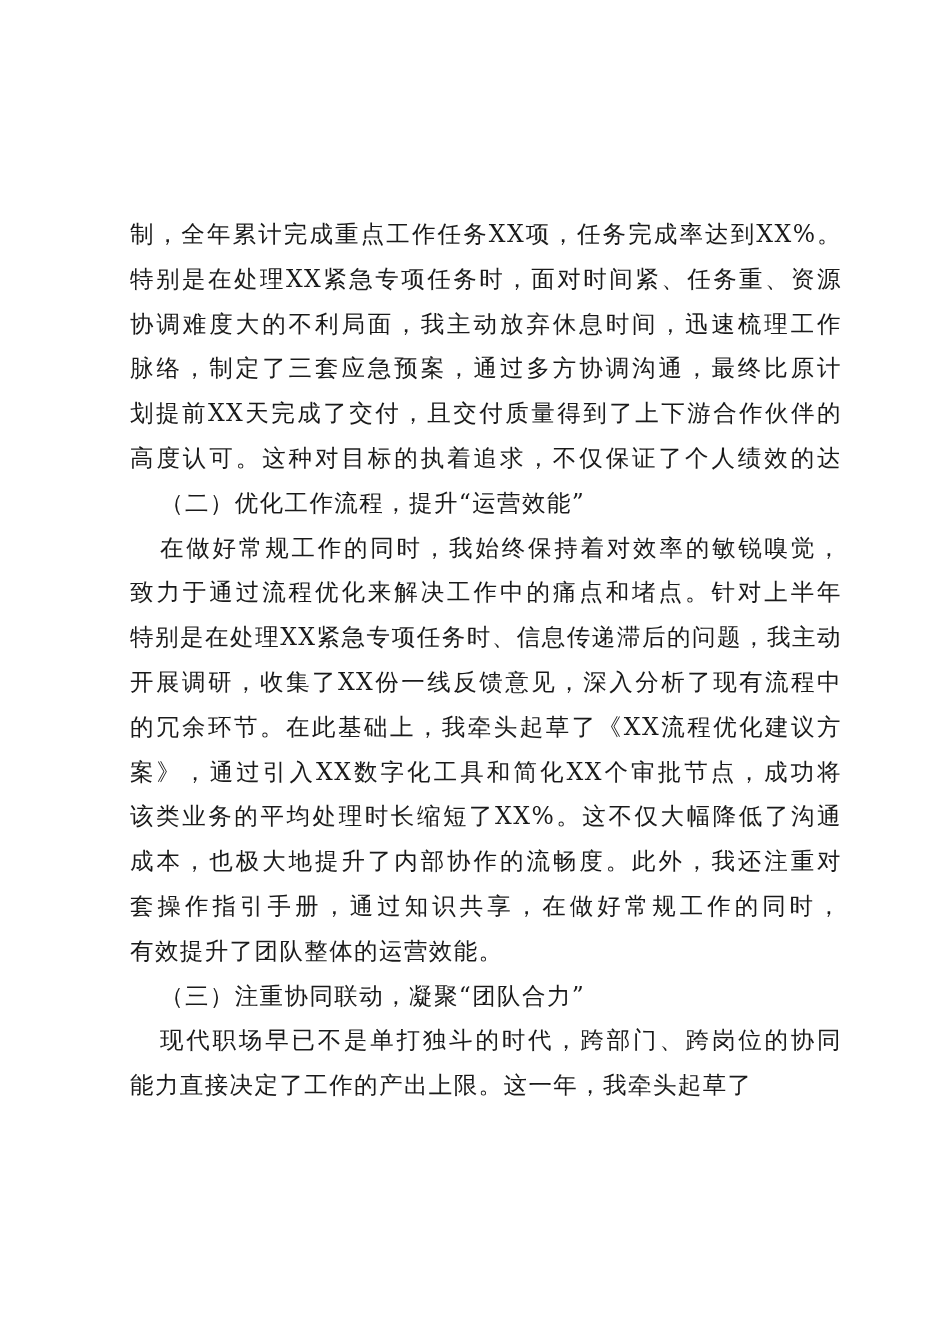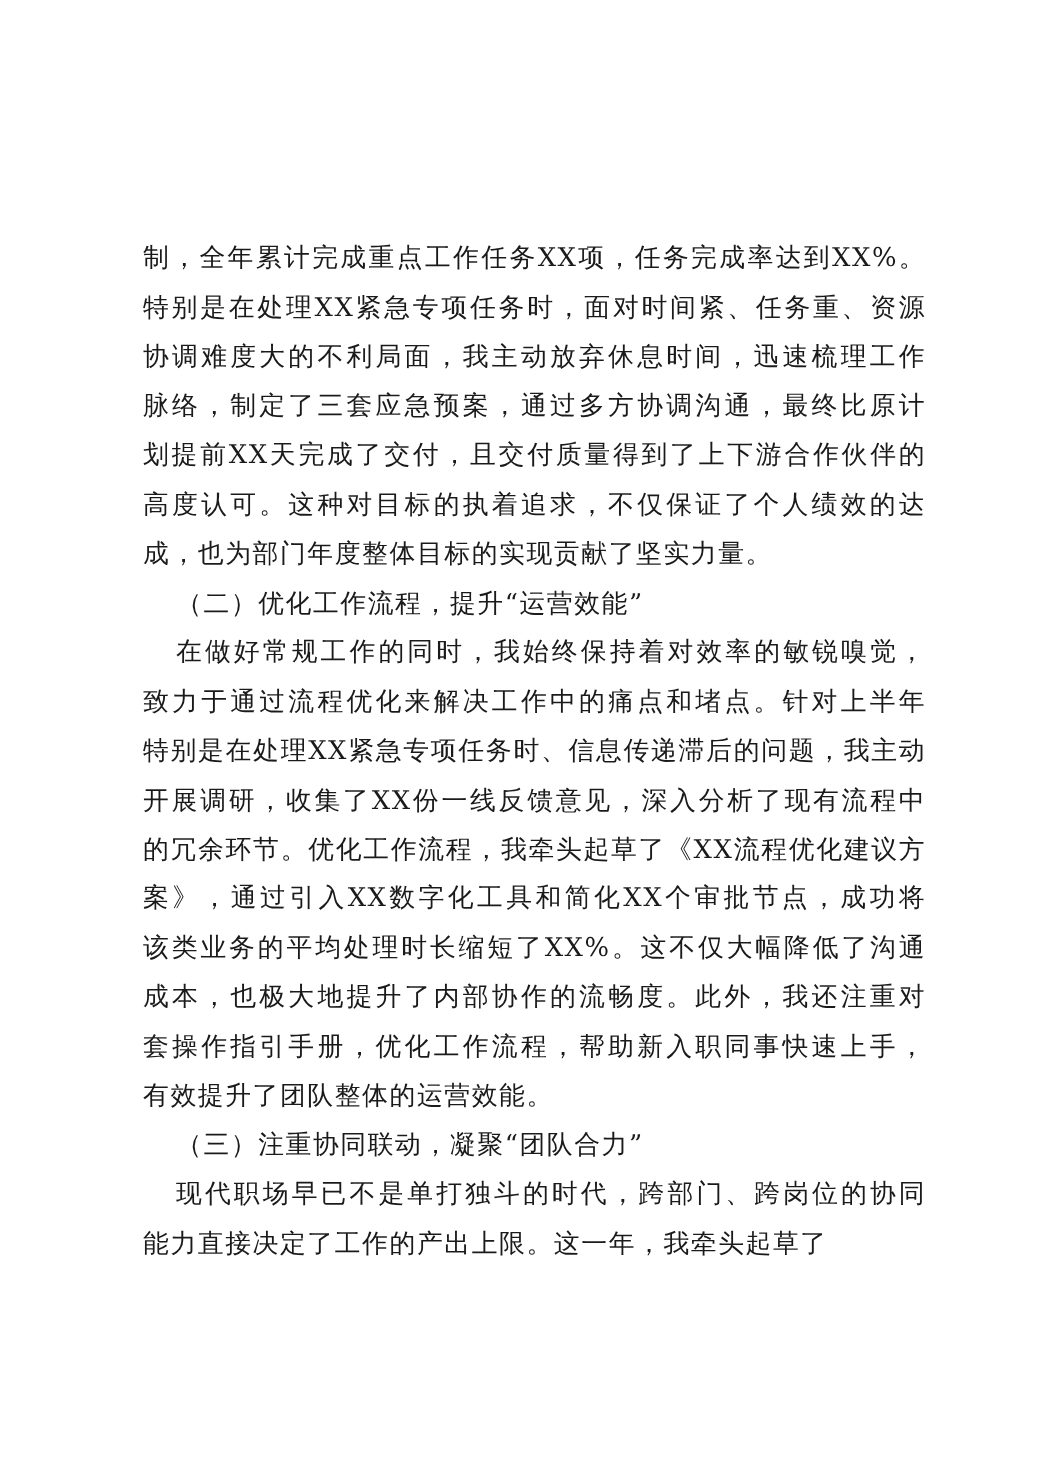--- a/index.html
+++ b/index.html
@@ -47,35 +47,34 @@
 
 <div class="page">
 
   <div>
     <div class="line">制，全年累计完成重点工作任务XX项，任务完成率达到XX%。</div>
     <div class="line">特别是在处理XX紧急专项任务时，面对时间紧、任务重、资源</div>
     <div class="line">协调难度大的不利局面，我主动放弃休息时间，迅速梳理工作</div>
     <div class="line">脉络，制定了三套应急预案，通过多方协调沟通，最终比原计</div>
     <div class="line">划提前XX天完成了交付，且交付质量得到了上下游合作伙伴的</div>
     <div class="line">高度认可。这种对目标的执着追求，不仅保证了个人绩效的达</div>
-    <div class="line last">成，也为部门年度整体目标的实现贡献了坚实力量。</div>
   </div>
 
   <div class="line heading">（二）优化工作流程，提升“运营效能”</div>
 
   <div>
     <div class="line indent">在做好常规工作的同时，我始终保持着对效率的敏锐嗅觉，</div>
     <div class="line">致力于通过流程优化来解决工作中的痛点和堵点。针对上半年</div>
     <div class="line">特别是在处理XX紧急专项任务时、信息传递滞后的问题，我主动</div>
     <div class="line">开展调研，收集了XX份一线反馈意见，深入分析了现有流程中</div>
-    <div class="line">的冗余环节。优化工作流程，我牵头起草了《XX流程优化建议方</div>
+    <div class="line">的冗余环节。在此基础上，我牵头起草了《XX流程优化建议方</div>
     <div class="line">案》，通过引入XX数字化工具和简化XX个审批节点，成功将</div>
     <div class="line">该类业务的平均处理时长缩短了XX%。这不仅大幅降低了沟通</div>
     <div class="line">成本，也极大地提升了内部协作的流畅度。此外，我还注重对</div>
-    <div class="line">套操作指引手册，优化工作流程，帮助新入职同事快速上手，</div>
+    <div class="line">套操作指引手册，通过知识共享，在做好常规工作的同时，</div>
     <div class="line last">有效提升了团队整体的运营效能。</div>
   </div>
 
   <div class="line heading">（三）注重协同联动，凝聚“团队合力”</div>
 
   <div>
     <div class="line indent">现代职场早已不是单打独斗的时代，跨部门、跨岗位的协同</div>
     <div class="line last">能力直接决定了工作的产出上限。这一年，我牵头起草了</div>
   </div>
 

